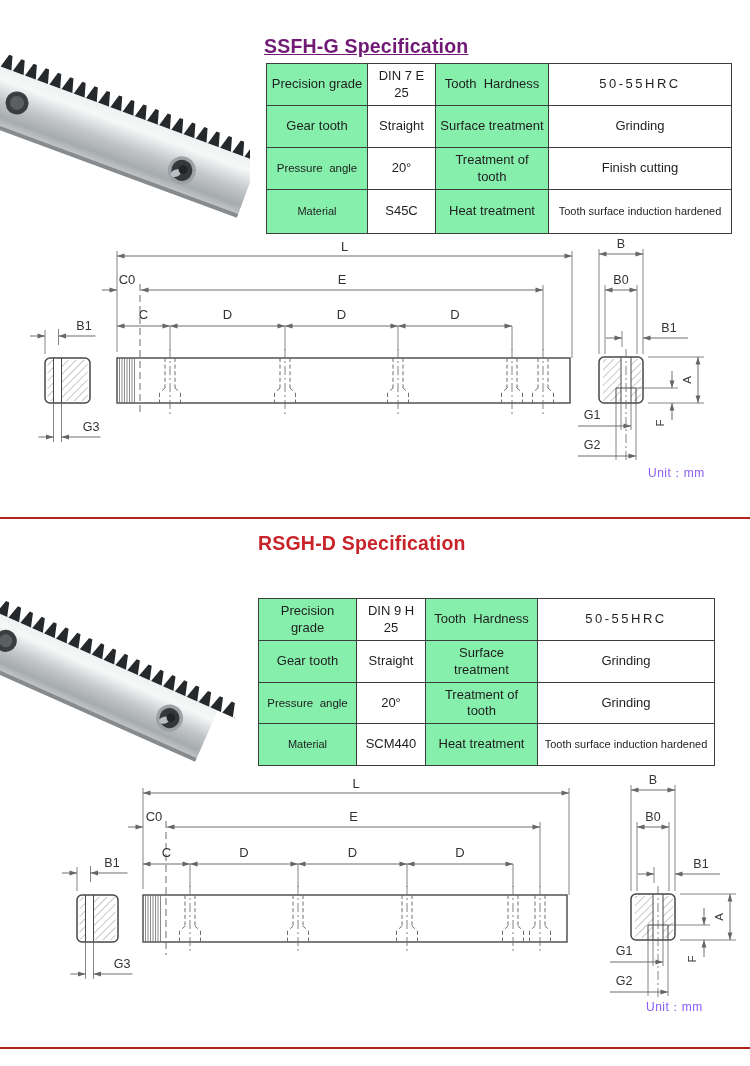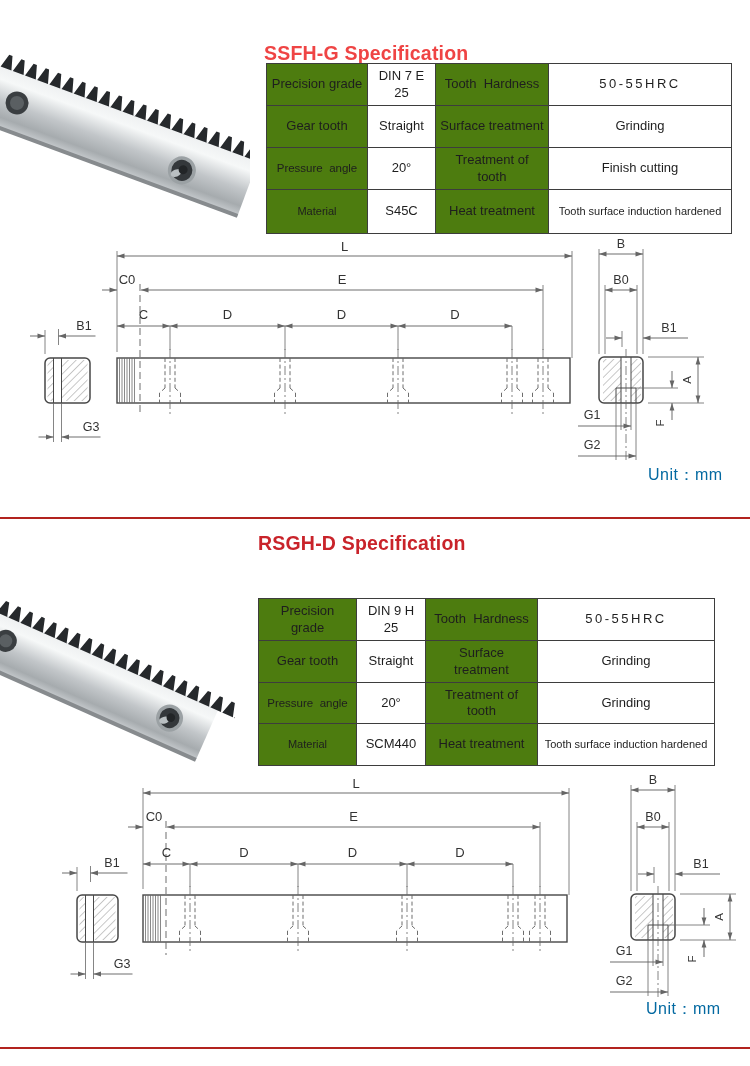--- a/index.html
+++ b/index.html
@@ -3,26 +3,26 @@
 <meta charset="utf-8">
 <style>
   *{box-sizing:border-box;margin:0;padding:0}
   html,body{width:750px;height:1066px;background:#fff;overflow:hidden;
     font-family:"Liberation Sans","DejaVu Sans",sans-serif;position:relative}
   .abs{position:absolute}
   .sec-title{position:absolute;font-size:19.5px;font-weight:600;letter-spacing:.2px}
   .spec-table{position:absolute;border-collapse:collapse;table-layout:fixed}
   .spec-table td{border:1px solid #3d3d3d;text-align:center;vertical-align:middle;
     font-size:13px;color:#1e1e1e;padding:2px 4px;white-space:pre-wrap;background:#fff;line-height:1.25}
-  .spec-table td.h{background:#4d7c0f}
+  .spec-table td.h{background:#86efac}
   .s11{font-size:11px!important}
   .s115{font-size:11.5px!important}
   .ls{letter-spacing:2.5px}
   .divider{position:absolute;left:0;width:750px;height:2px}
-  .unit-note{position:absolute;font-size:16px;color:#0369a1;letter-spacing:.5px}
+  .unit-note{position:absolute;font-size:12px;color:#8b5cf6;letter-spacing:.5px}
   svg.drawing{position:absolute;left:0}
   svg text{font-family:"Liberation Sans","DejaVu Sans",sans-serif}
 </style>
 </head>
 <body>
 
 <div>
 
   <svg class="abs" style="left:0;top:0" width="250" height="232" viewBox="0 0 250 232">
     <defs>
@@ -40,21 +40,21 @@
       <path class="teeth-path" fill="#26292c" d="M0,15.5 l4,-14 l3.5,0 l4,14 l1.5,0 l4,-14 l3.5,0 l4,14 l1.5,0 l4,-14 l3.5,0 l4,14 l1.5,0 l4,-14 l3.5,0 l4,14 l1.5,0 l4,-14 l3.5,0 l4,14 l1.5,0 l4,-14 l3.5,0 l4,14 l1.5,0 l4,-14 l3.5,0 l4,14 l1.5,0 l4,-14 l3.5,0 l4,14 l1.5,0 l4,-14 l3.5,0 l4,14 l1.5,0 l4,-14 l3.5,0 l4,14 l1.5,0 l4,-14 l3.5,0 l4,14 l1.5,0 l4,-14 l3.5,0 l4,14 l1.5,0 l4,-14 l3.5,0 l4,14 l1.5,0 l4,-14 l3.5,0 l4,14 l1.5,0 l4,-14 l3.5,0 l4,14 l1.5,0 l4,-14 l3.5,0 l4,14 l1.5,0 l4,-14 l3.5,0 l4,14 l1.5,0 l4,-14 l3.5,0 l4,14 l1.5,0 l4,-14 l3.5,0 l4,14 l1.5,0 l4,-14 l3.5,0 l4,14 l1.5,0 l4,-14 l3.5,0 l4,14 l1.5,0 Z"></path>
       <circle cx="28" cy="44" r="11.5" fill="#3a3e41"></circle>
       <circle cx="28" cy="44" r="7" fill="#5a5f62"></circle>
       <circle cx="206" cy="50" r="14" fill="#9ba1a4"></circle>
       <circle cx="206" cy="50" r="10.5" fill="#34383b"></circle>
       <ellipse cx="201.5" cy="54.5" rx="5.5" ry="3.6" fill="#b9bfc2" transform="rotate(-40 201.5 54.5)"></ellipse>
       <circle cx="207" cy="49" r="4.5" fill="#222527"></circle>
     </g>
   </svg>
 
-  <div class="sec-title" style="left: 264px; top: 42px; color: #ef4444;">SSFH-G Specification</div>
+  <div class="sec-title" style="left: 264px; top: 35px; color: #701a75; text-decoration: underline;">SSFH-G Specification</div>
 
   <table class="spec-table" style="left:266px;top:63px;width:465px">
     <colgroup>
         <col style="width:101px">
         <col style="width:68px">
         <col style="width:113px">
         <col style="width:183px">
       </colgroup>
     <tbody>
         <tr style="height:42px">

